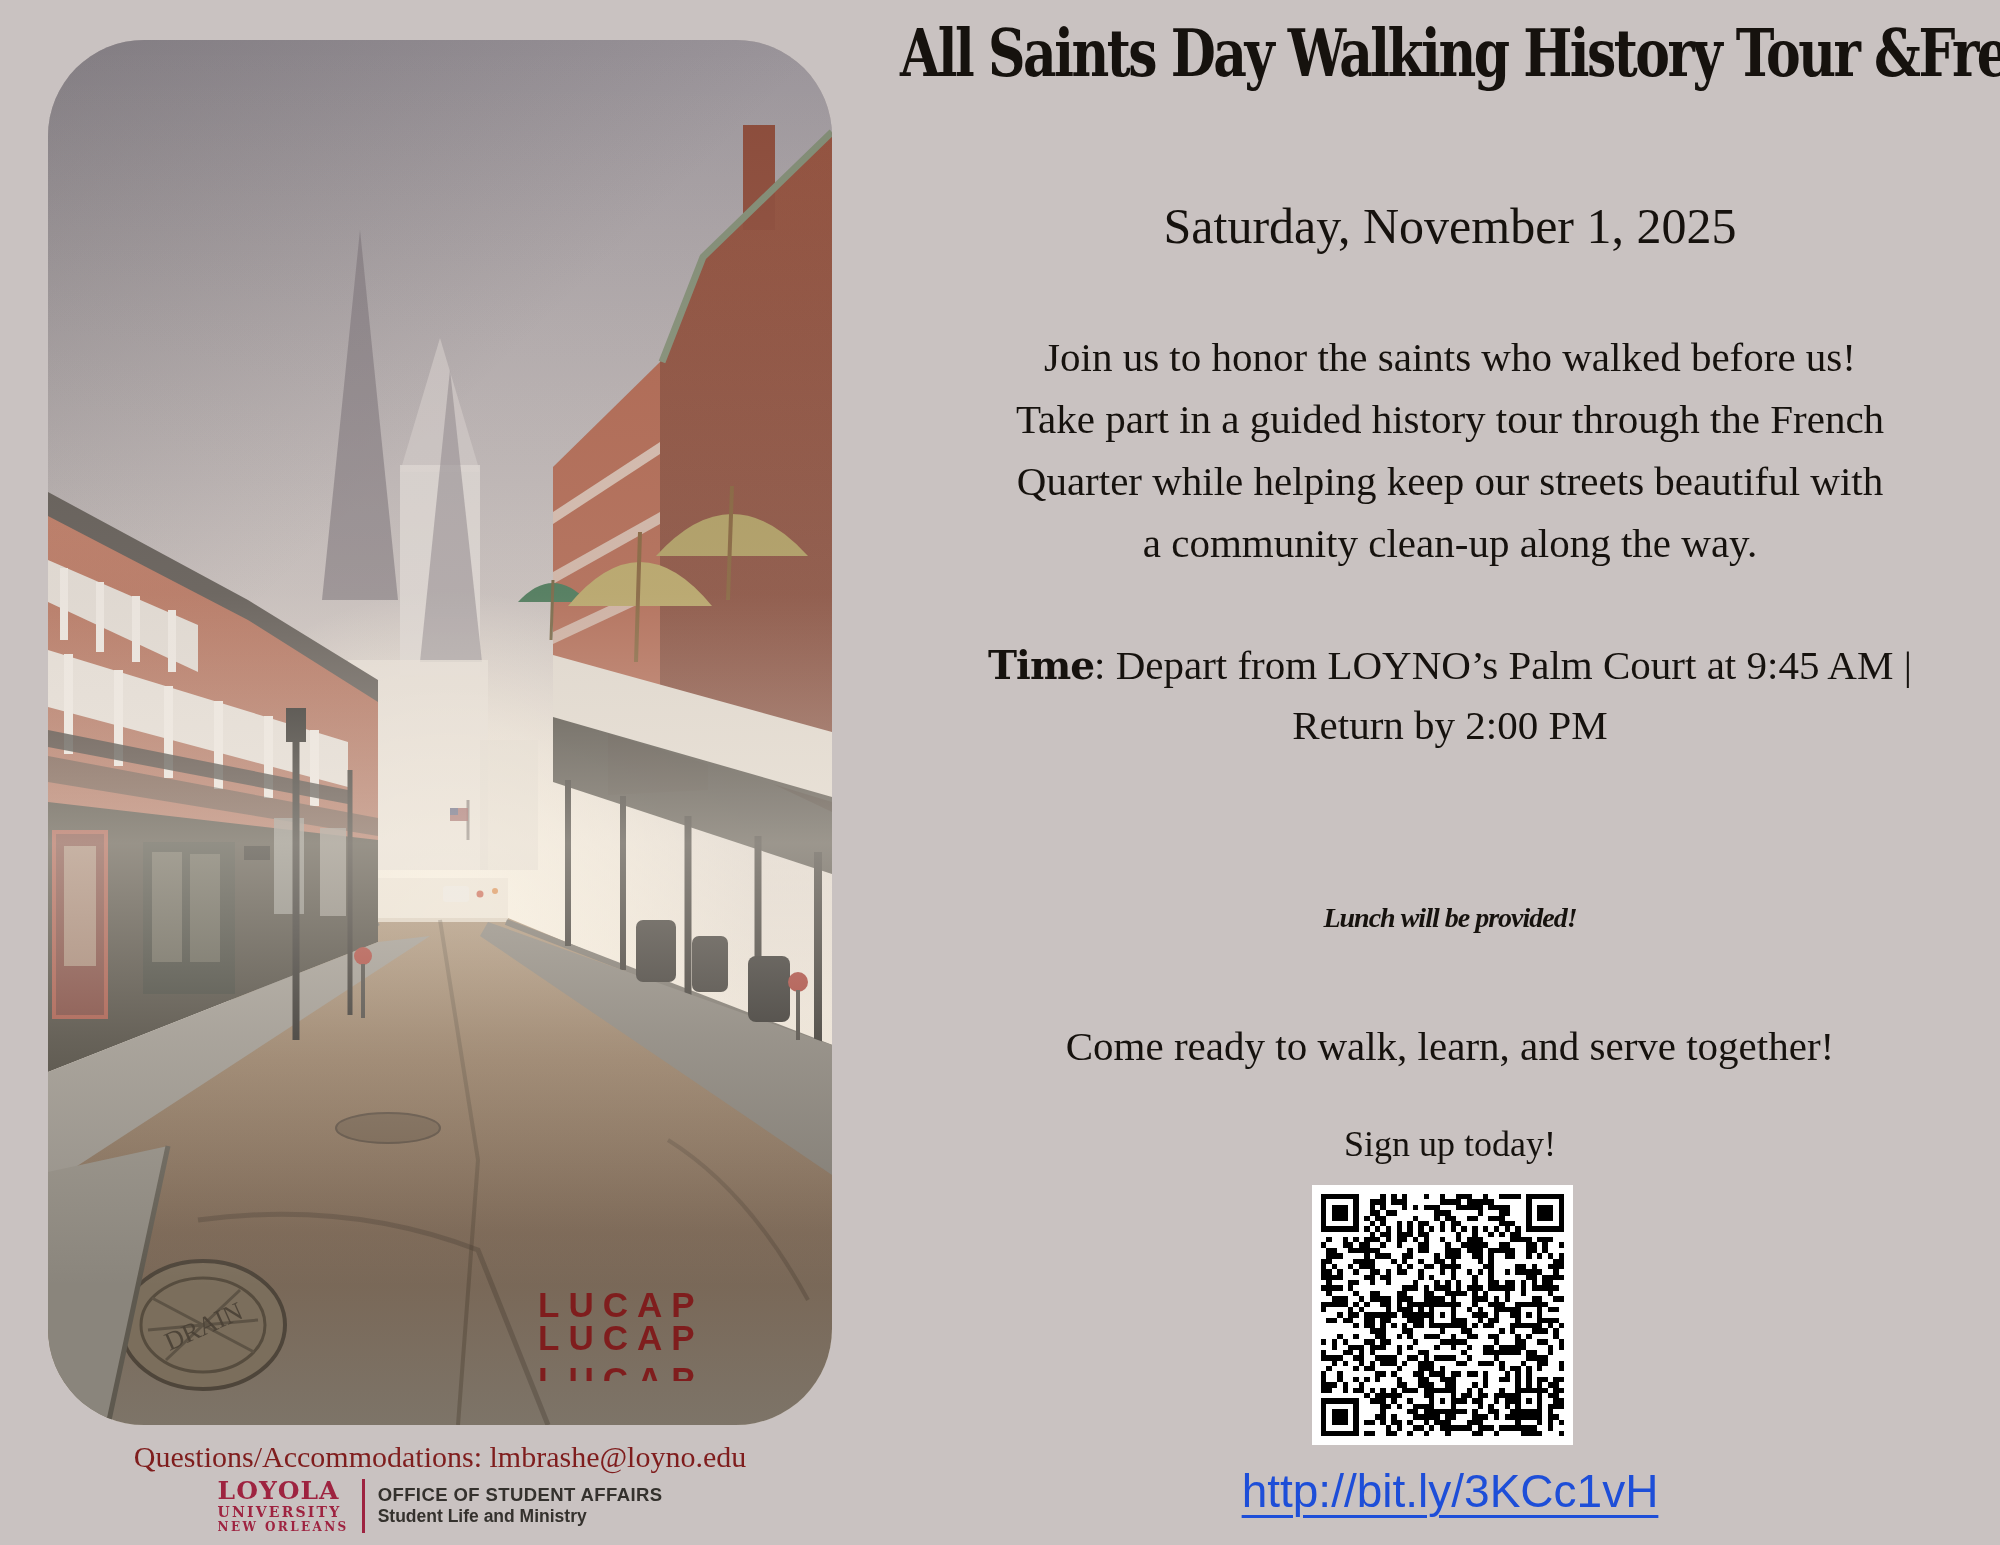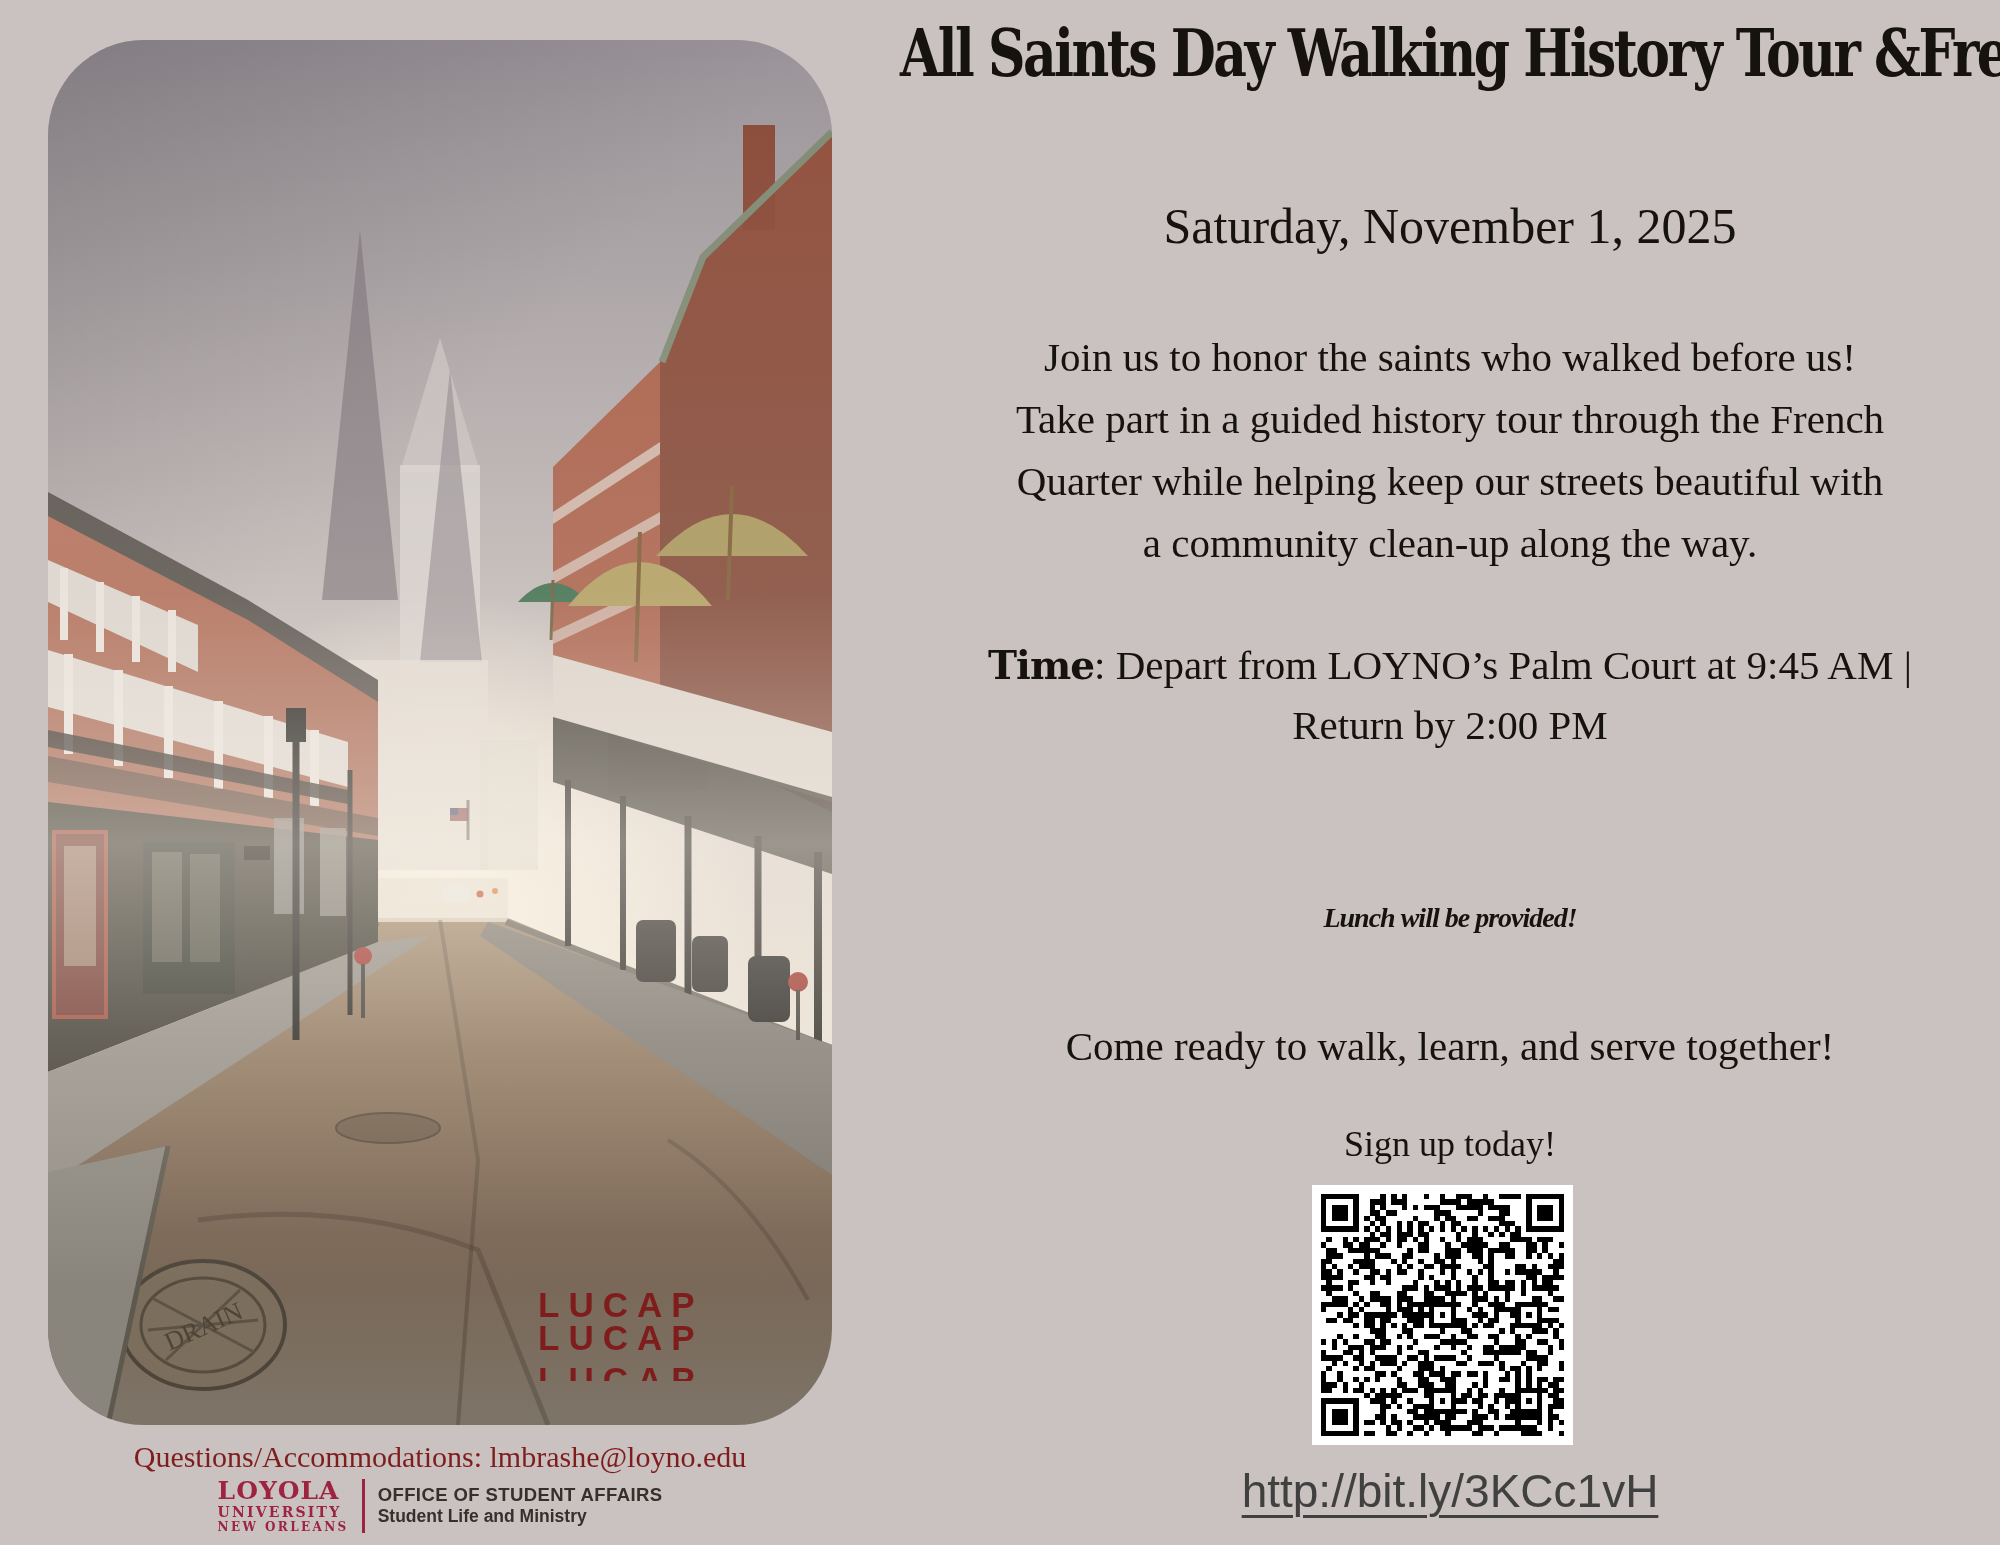--- a/index.html
+++ b/index.html
@@ -41,21 +41,21 @@
   .lunch-line{top:894px;font-size:28px;line-height:48px;font-weight:bold;font-style:italic;font-family:Liberation Serif, serif;letter-spacing:-1px;}
   .come-line{top:1022px;font-size:41px;line-height:48px;}
   .signup-line{top:1120px;font-size:36px;line-height:48px;}
   .qr-tile{
     position:absolute;left:1312px;top:1185px;width:261px;height:260px;
     background:#ffffff;box-sizing:border-box;padding:9px;
   }
   .qr-box{width:100%;height:100%;}
   .url-line{top:1460px;font-size:46px;line-height:62px;font-family:"Liberation Sans",sans-serif;}
   .url-line a{
-    color:#404040;text-decoration:underline;text-decoration-thickness:3px;text-underline-offset:8px;
+    color:#1d4ed8;text-decoration:underline;text-decoration-thickness:3px;text-underline-offset:8px;
   }
   
   .contact-line{
     position:absolute;left:48px;top:1437px;width:784px;text-align:center;
     font-size:30px;line-height:40px;color:#7f1d1d;
   }
   .loyola-block{
     position:absolute;left:48px;top:1478px;width:784px;
     display:flex;justify-content:center;align-items:center;gap:13px;
   }

